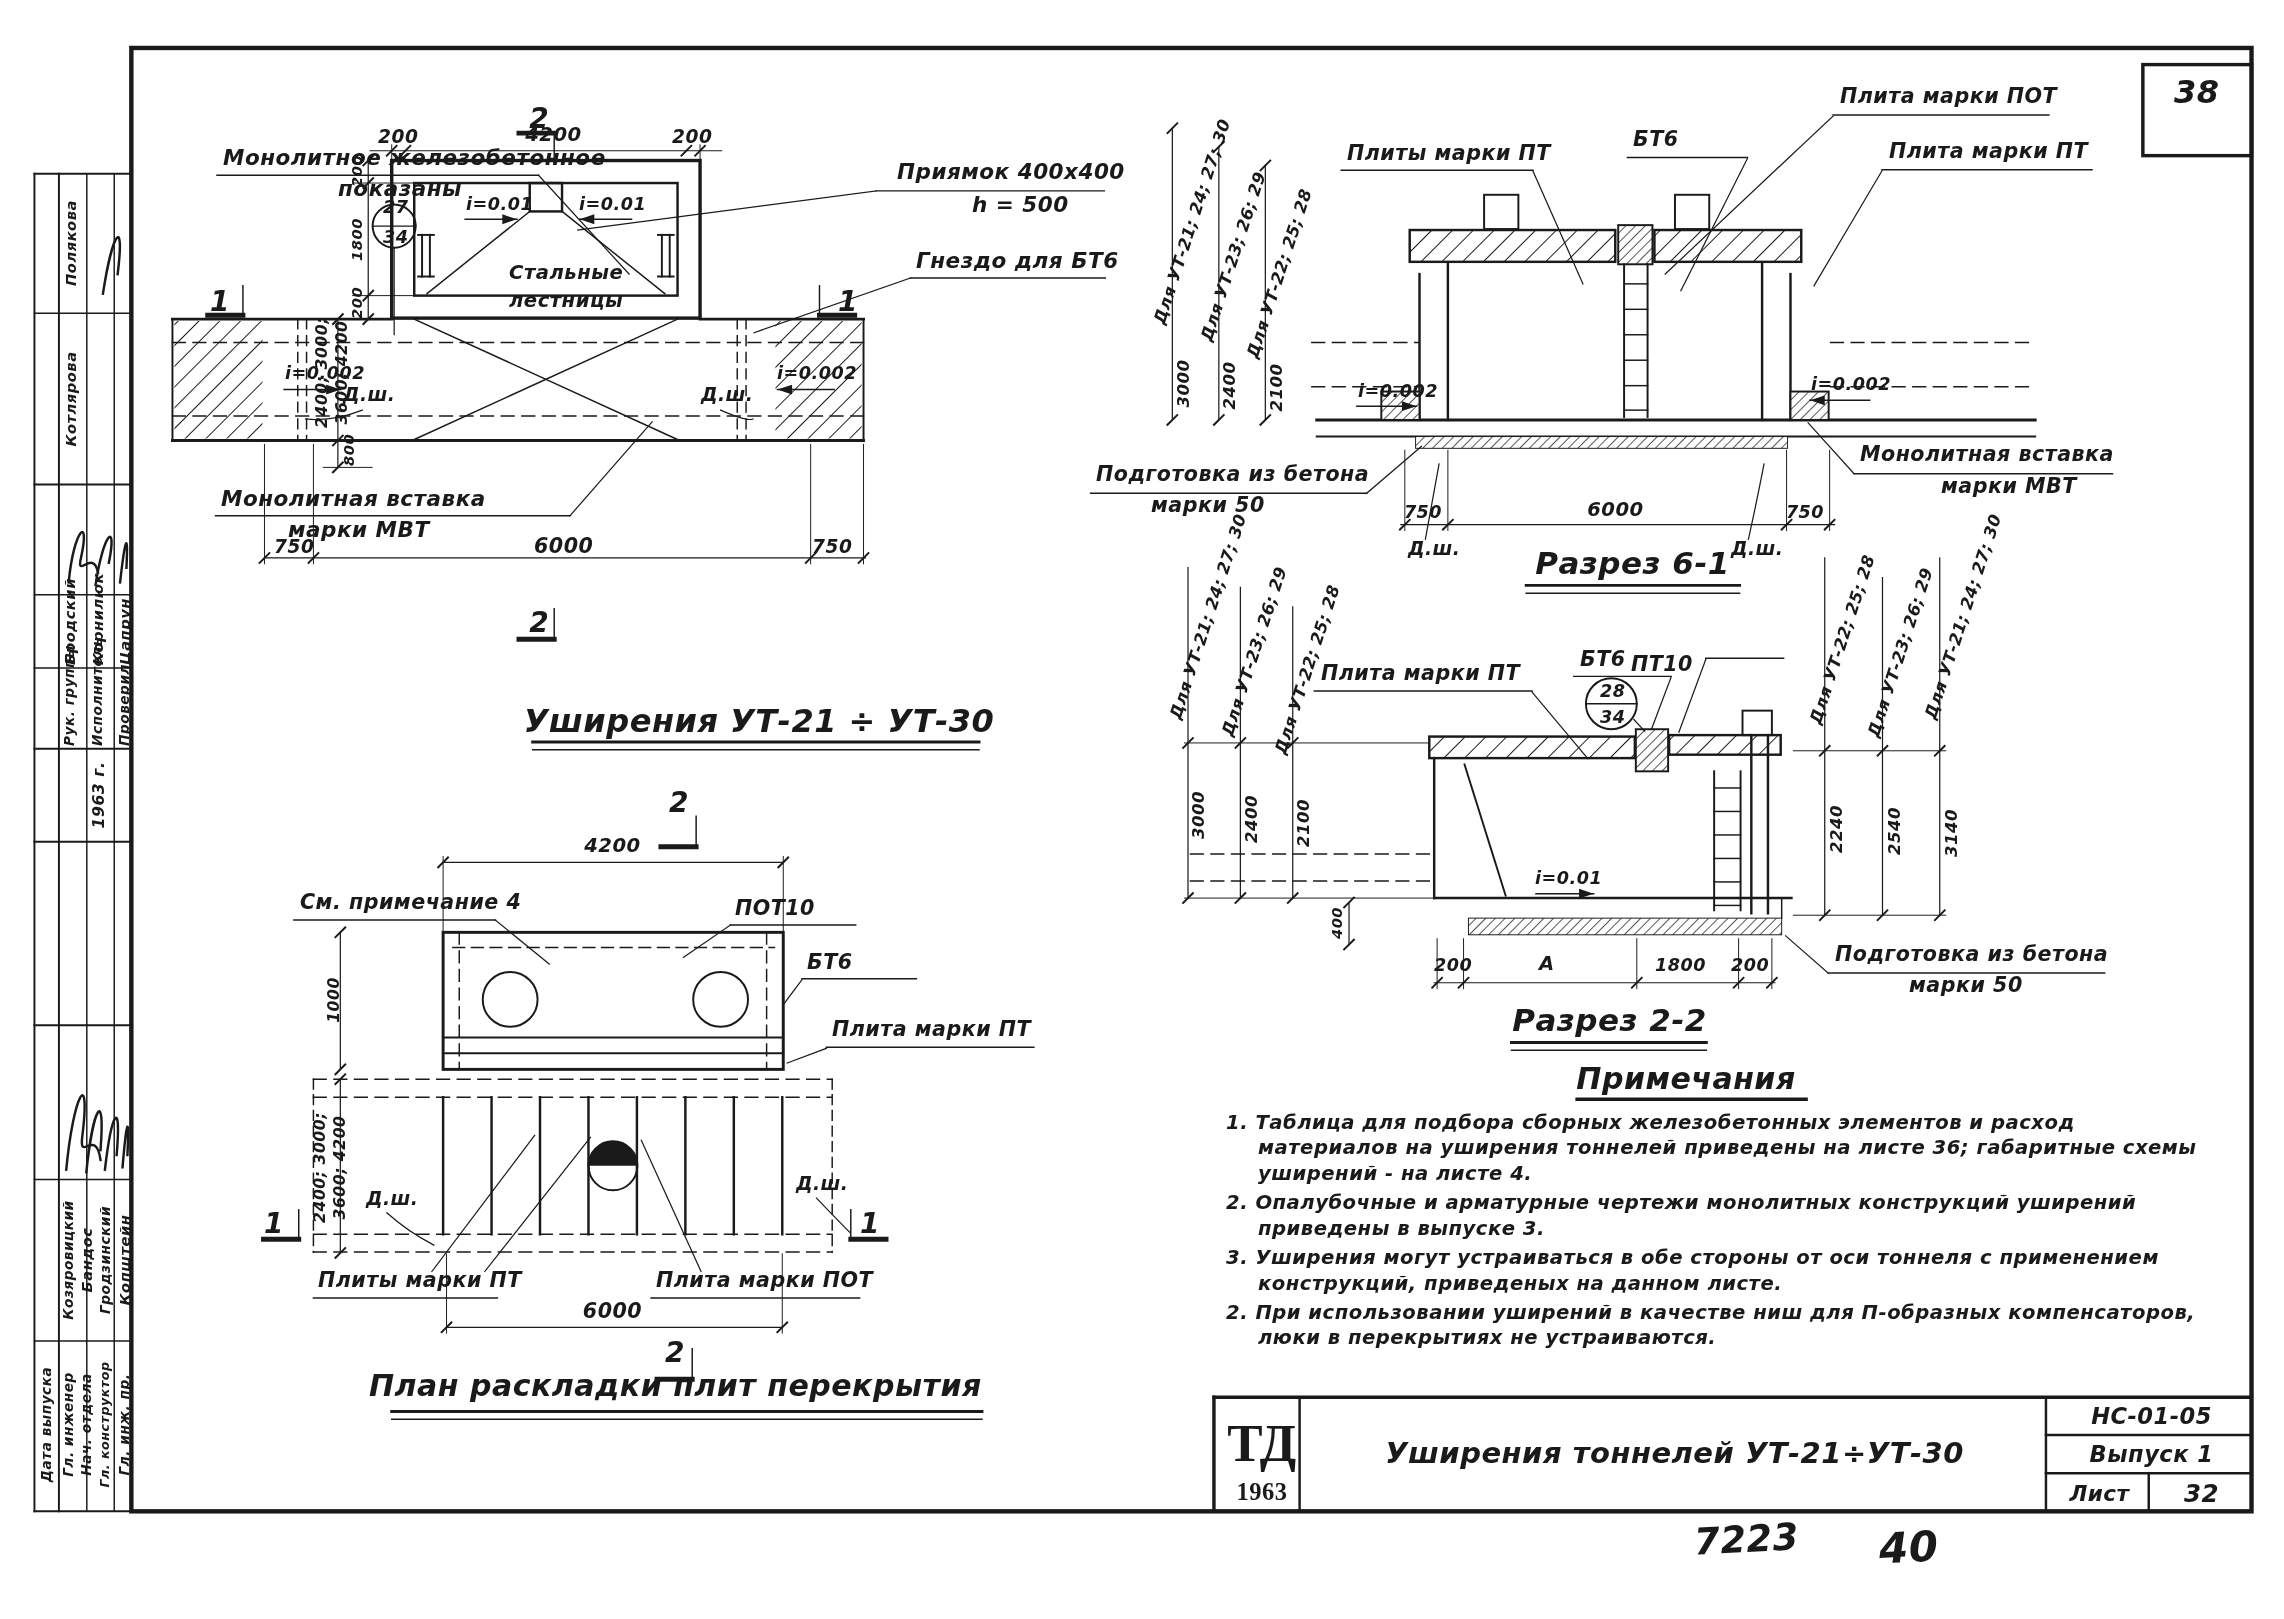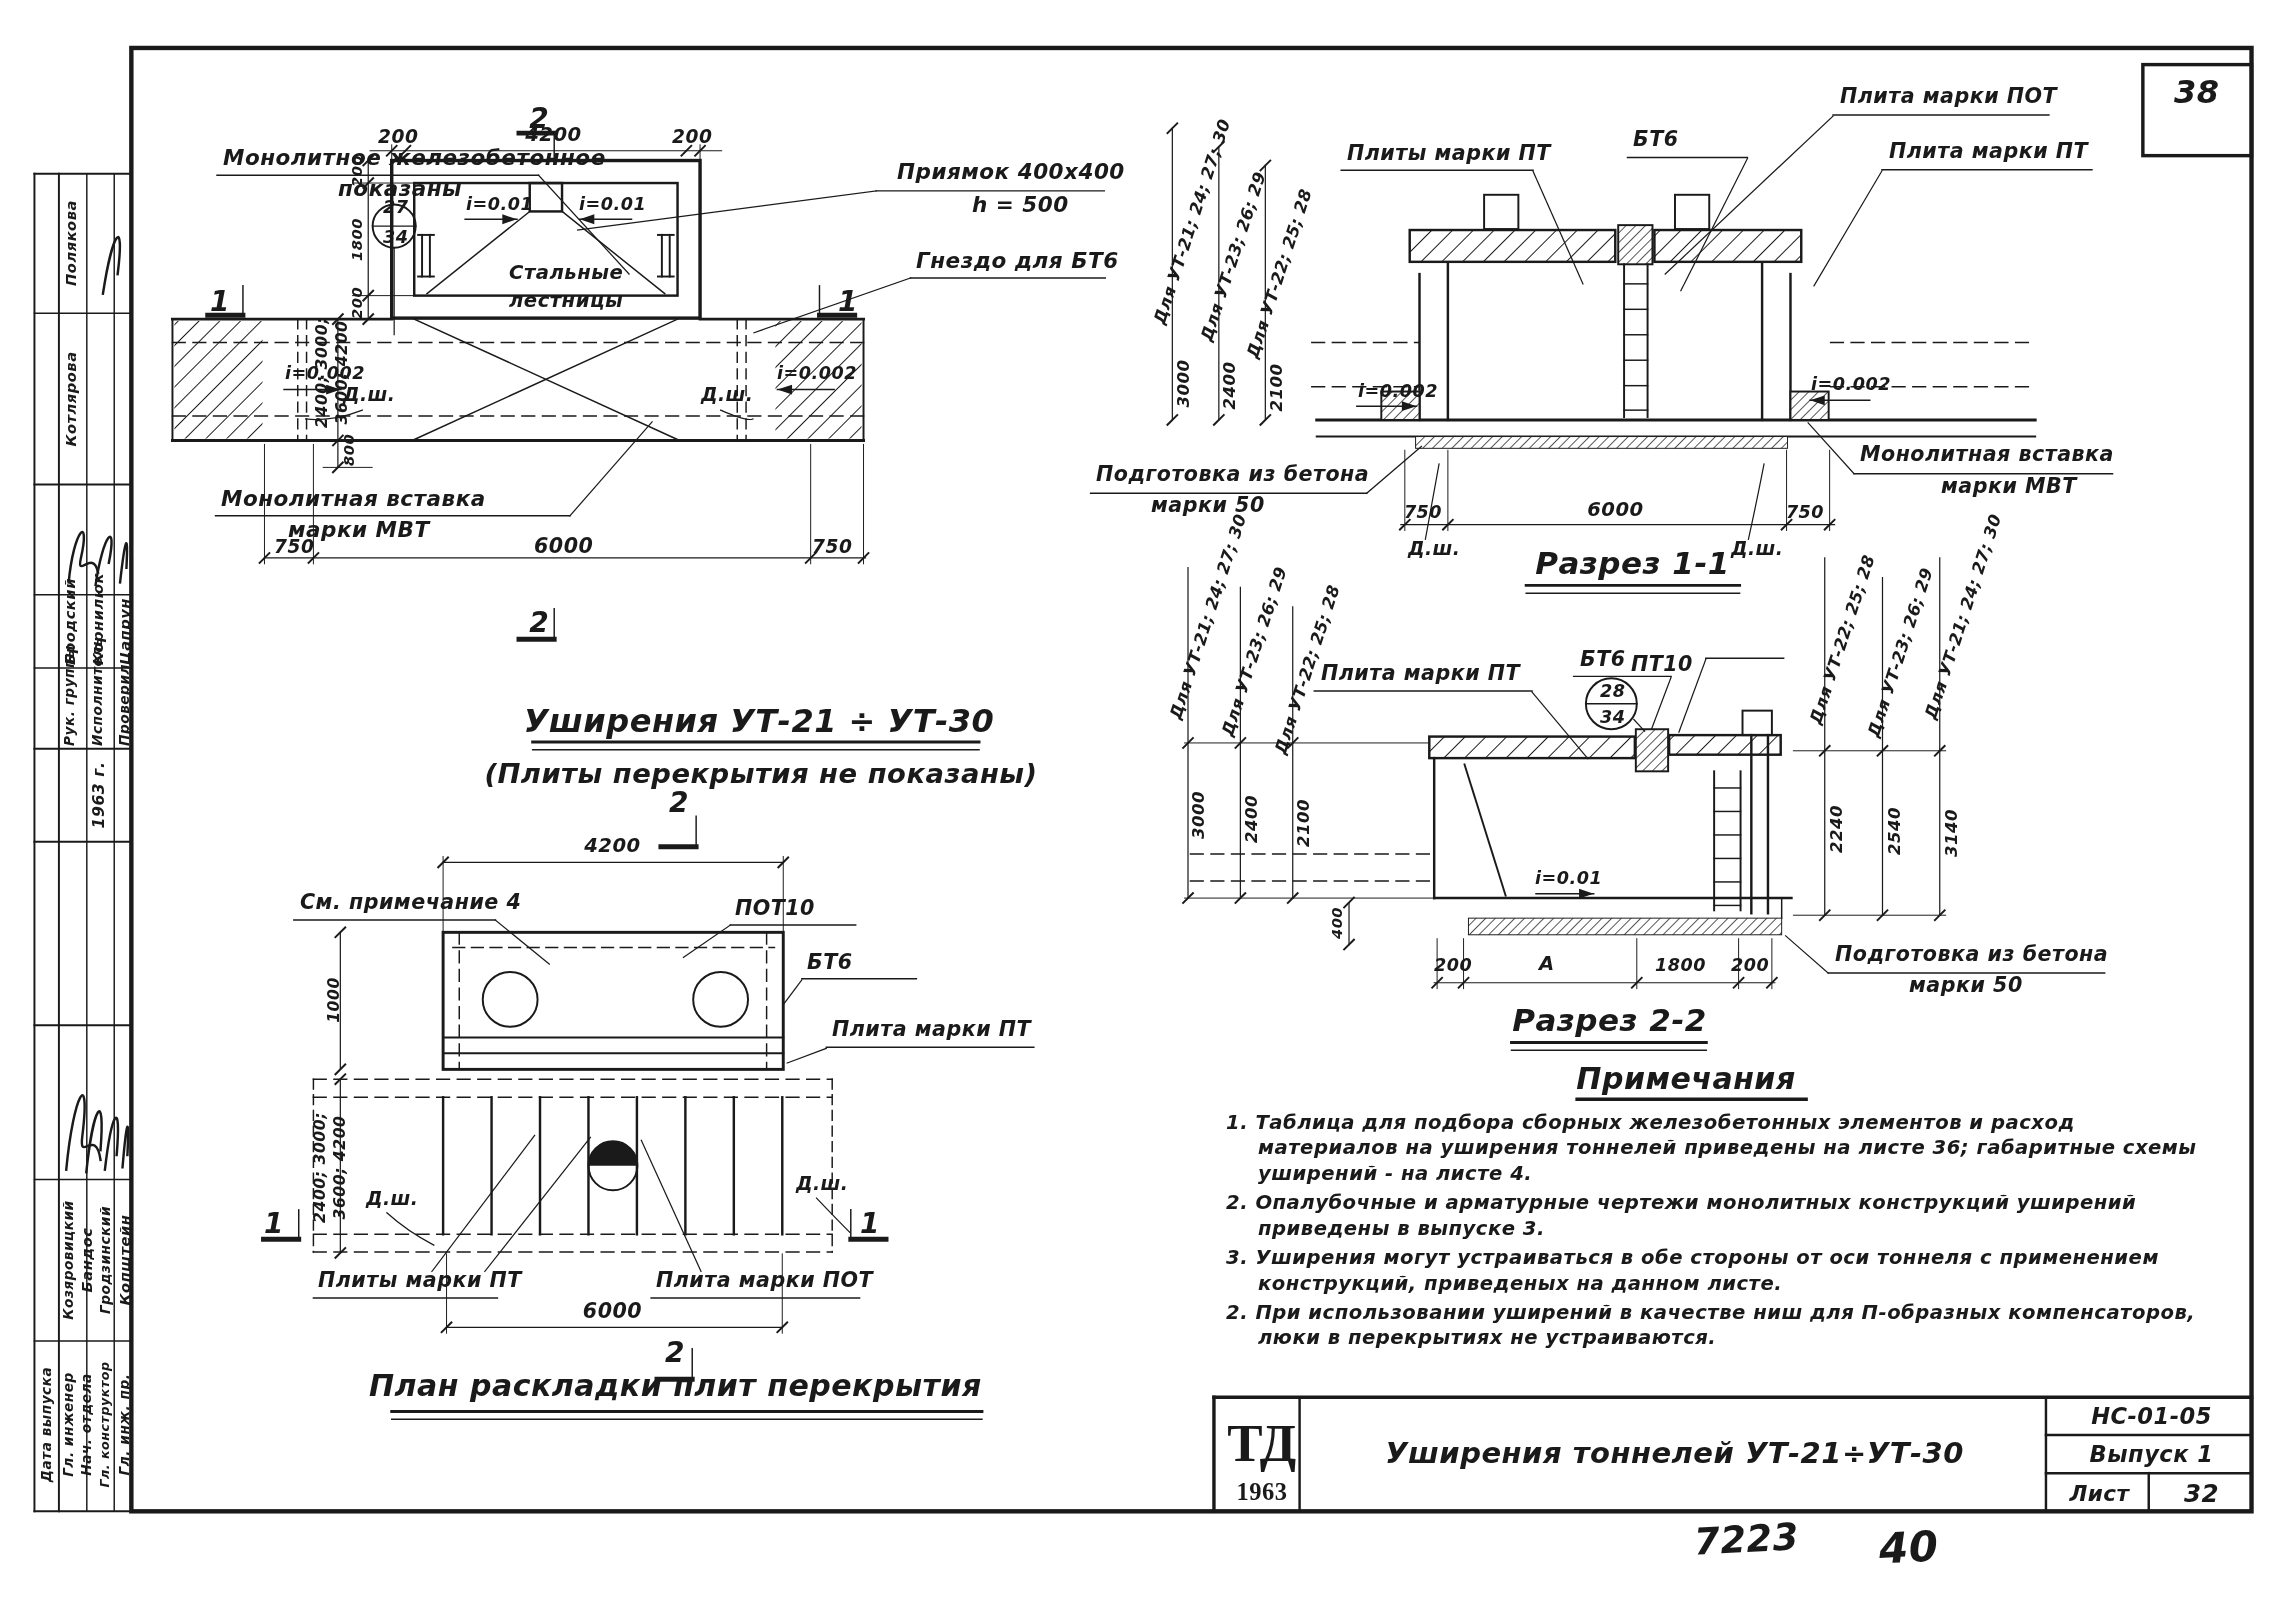--- a/index.html
+++ b/index.html
@@ -422,21 +422,20 @@
 <div class="t" style="left:221px;top:488px;font-size:21.5px;">Монолитная вставка</div>
 <div class="t" style="left:288px;top:519px;font-size:21.5px;">марки МВТ</div>
 <div class="t c" style="left:274px;top:537px;width:39px;font-size:18.6px;">750</div>
 <div class="t c" style="left:534px;top:536px;width:59px;font-size:20.6px;">6000</div>
 <div class="t c" style="left:812px;top:537px;width:39px;font-size:18.6px;">750</div>
 <div class="t c" style="left:528px;top:104px;width:22.5px;font-size:28px;">2</div>
 <div class="t c" style="left:528px;top:608px;width:22.5px;font-size:28px;">2</div>
 <div class="t" style="left:210px;top:287px;font-size:28px;">1</div>
 <div class="t" style="left:838px;top:287px;font-size:28px;">1</div>
 <div class="t c" style="left:485px;top:705px;width:548px;font-size:32px;">Уширения УТ-21 ÷ УТ-30</div>
-<div class="t c" style="left:482px;top:760px;width:558px;font-size:27.4px;">(Плиты перекрытия не показаны)</div>
 
 <div class="t" style="left:669px;top:788px;font-size:28px;">2</div>
 <div class="t c" style="left:583px;top:836px;width:59px;font-size:19.6px;">4200</div>
 <div class="t" style="left:300px;top:892px;font-size:20.6px;">См. примечание 4</div>
 <div class="t" style="left:735px;top:898px;font-size:20.6px;">ПОТ10</div>
 <div class="t" style="left:807px;top:952px;font-size:20.6px;">БТ6</div>
 <div class="t" style="left:832px;top:1019px;font-size:20.6px;">Плита марки ПТ</div>
 <div class="t r c" style="left:326px;top:1068px;width:136px;font-size:15.7px;">1000</div>
 <div class="t r c" style="left:312px;top:1246px;width:157px;font-size:15.7px;">2400; 3000;</div>
 <div class="t r c" style="left:332px;top:1246px;width:157px;font-size:15.7px;">3600; 4200</div>
@@ -464,21 +463,21 @@
 <div class="t" style="left:1811px;top:375px;font-size:17.6px;">i=0.002</div>
 <div class="t" style="left:1408px;top:539px;font-size:18.6px;">Д.ш.</div>
 <div class="t" style="left:1731px;top:539px;font-size:18.6px;">Д.ш.</div>
 <div class="t" style="left:1096px;top:464px;font-size:20.6px;">Подготовка из бетона</div>
 <div class="t" style="left:1151px;top:495px;font-size:20.6px;">марки 50</div>
 <div class="t" style="left:1860px;top:444px;font-size:20.6px;">Монолитная вставка</div>
 <div class="t" style="left:1941px;top:476px;font-size:20.6px;">марки МВТ</div>
 <div class="t c" style="left:1401px;top:503px;width:44px;font-size:17.6px;">750</div>
 <div class="t c" style="left:1581px;top:500px;width:69px;font-size:19.6px;">6000</div>
 <div class="t c" style="left:1783px;top:503px;width:44px;font-size:17.6px;">750</div>
-<div class="t c" style="left:1520px;top:547px;width:225px;font-size:31px;">Разрез 1-1</div>
+<div class="t c" style="left:1520px;top:547px;width:225px;font-size:31px;">Разрез 6-1</div>
 
 <div class="t r72" style="left:1167px;top:716px;font-size:16.6px;">Для УТ-21; 24; 27; 30</div>
 <div class="t r72" style="left:1219px;top:733px;font-size:16.6px;">Для УТ-23; 26; 29</div>
 <div class="t r72" style="left:1272px;top:751px;font-size:16.6px;">Для УТ-22; 25; 28</div>
 <div class="t r c" style="left:1190px;top:886px;width:142px;font-size:16.6px;">3000</div>
 <div class="t r c" style="left:1243px;top:890px;width:142px;font-size:16.6px;">2400</div>
 <div class="t r c" style="left:1295px;top:894px;width:142px;font-size:16.6px;">2100</div>
 <div class="t r72" style="left:1807px;top:721px;font-size:16.6px;">Для УТ-22; 25; 28</div>
 <div class="t r72" style="left:1865px;top:734px;font-size:16.6px;">Для УТ-23; 26; 29</div>
 <div class="t r72" style="left:1922px;top:716px;font-size:16.6px;">Для УТ-21; 24; 27; 30</div>

